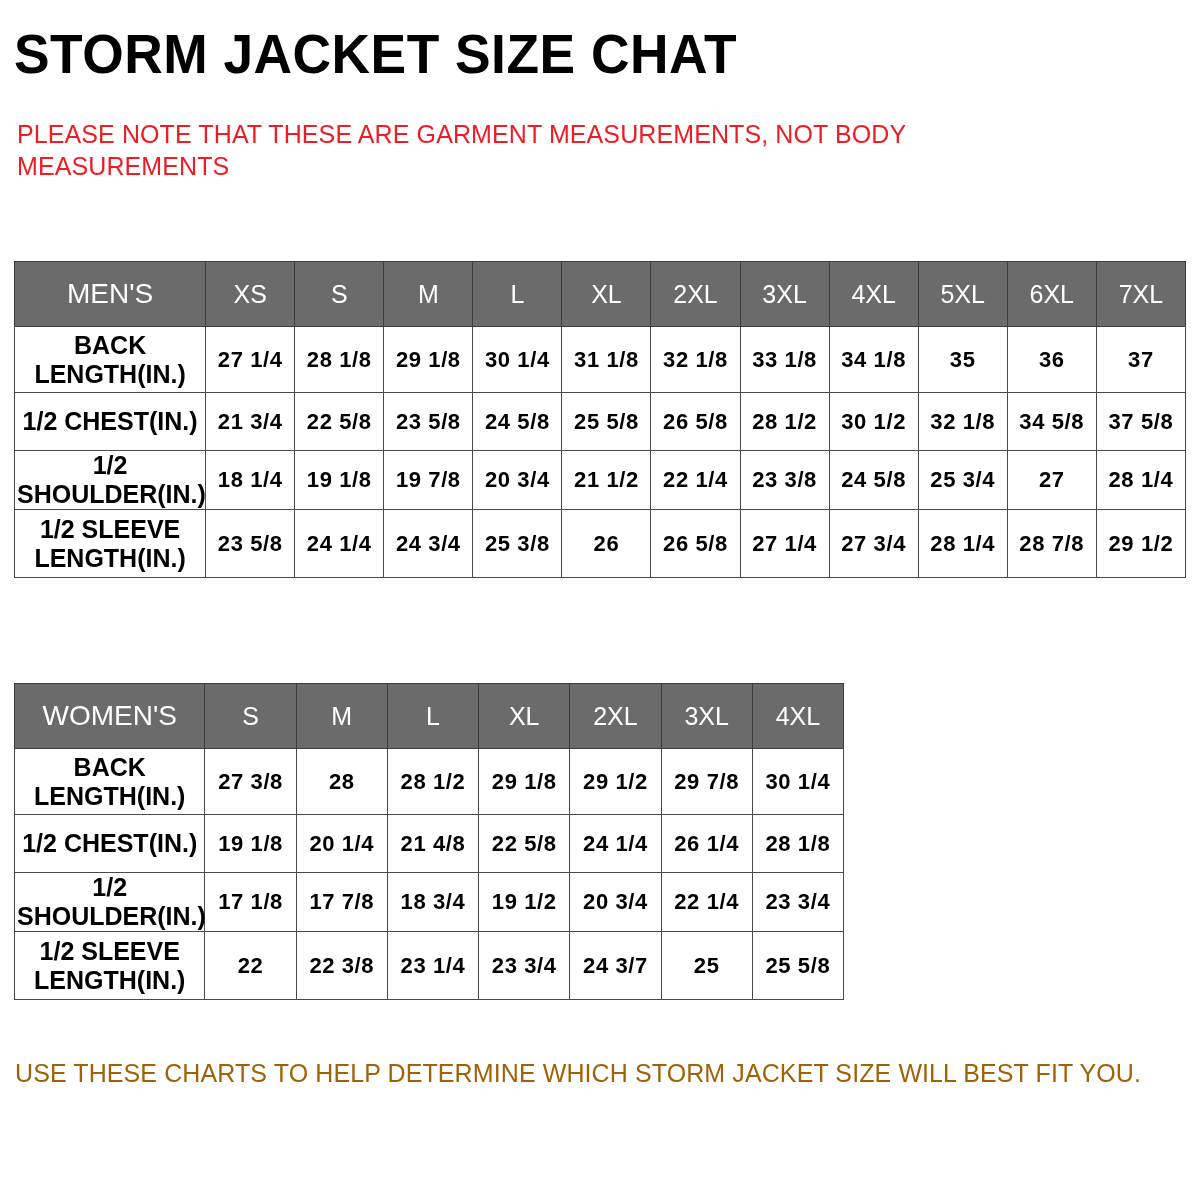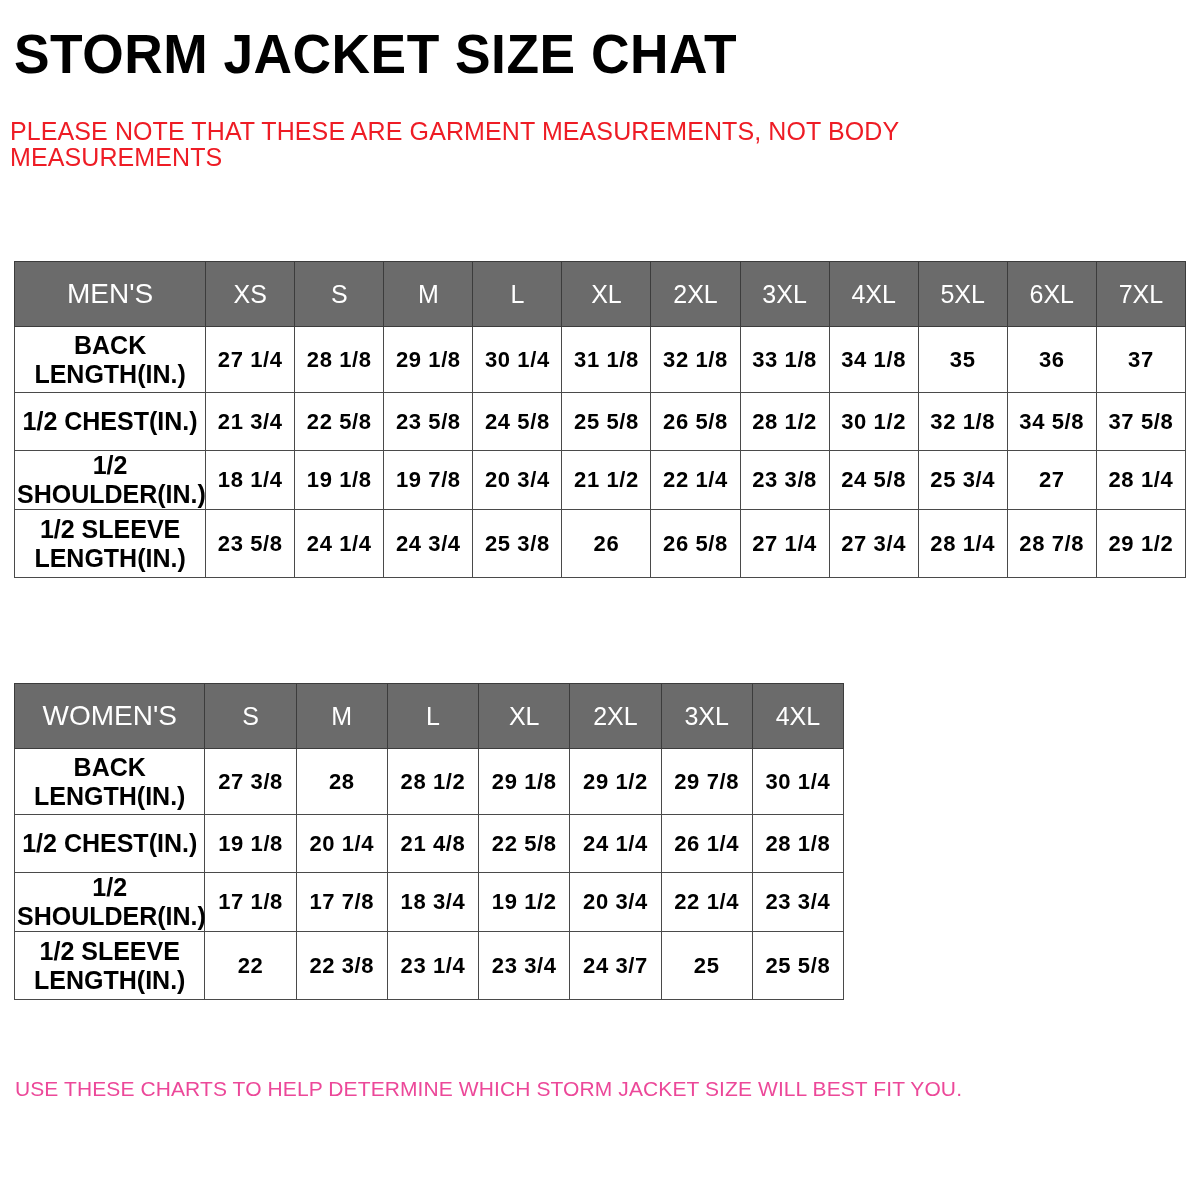--- a/index.html
+++ b/index.html
@@ -33,25 +33,25 @@
     letter-spacing: 0.5px;
     color: #000000;
     white-space: nowrap;
     transform: scaleX(0.97);
     transform-origin: left top;
   }
 
   
   .note {
     position: absolute;
-    left: 10px;
+    left: 17px;
     top: 118px;
     width: 980px;
     font-size: 25px;
-    line-height: 26px;
+    line-height: 32px;
     color: #ee1c25;
     font-weight: normal;
     letter-spacing: 0.1px;
   }
 
   
   .size-table {
     position: absolute;
     border-collapse: collapse;
     table-layout: fixed;
@@ -103,26 +103,25 @@
   #womens-table .r2 { height: 58px; }
   #womens-table .r3 { height: 58px; }
   #womens-table .r4 { height: 68px; }
 
   
   .footer-note {
     position: absolute;
     left: 15px;
     top: 1058px;
     width: 1160px;
-    font-size: 21px;
+    font-size: 25px;
     line-height: 30px;
-    color: #ec4899;
+    color: #a16207;
     letter-spacing: 0.1px;
     white-space: nowrap;
-    margin-top: 16px;
   }
 </style>
 </head>
 <body>
 
 <div class="page">
 
   <div class="title">STORM JACKET SIZE CHAT</div>
 
   <div class="note">PLEASE NOTE THAT THESE ARE GARMENT MEASUREMENTS, NOT BODY MEASUREMENTS</div>

